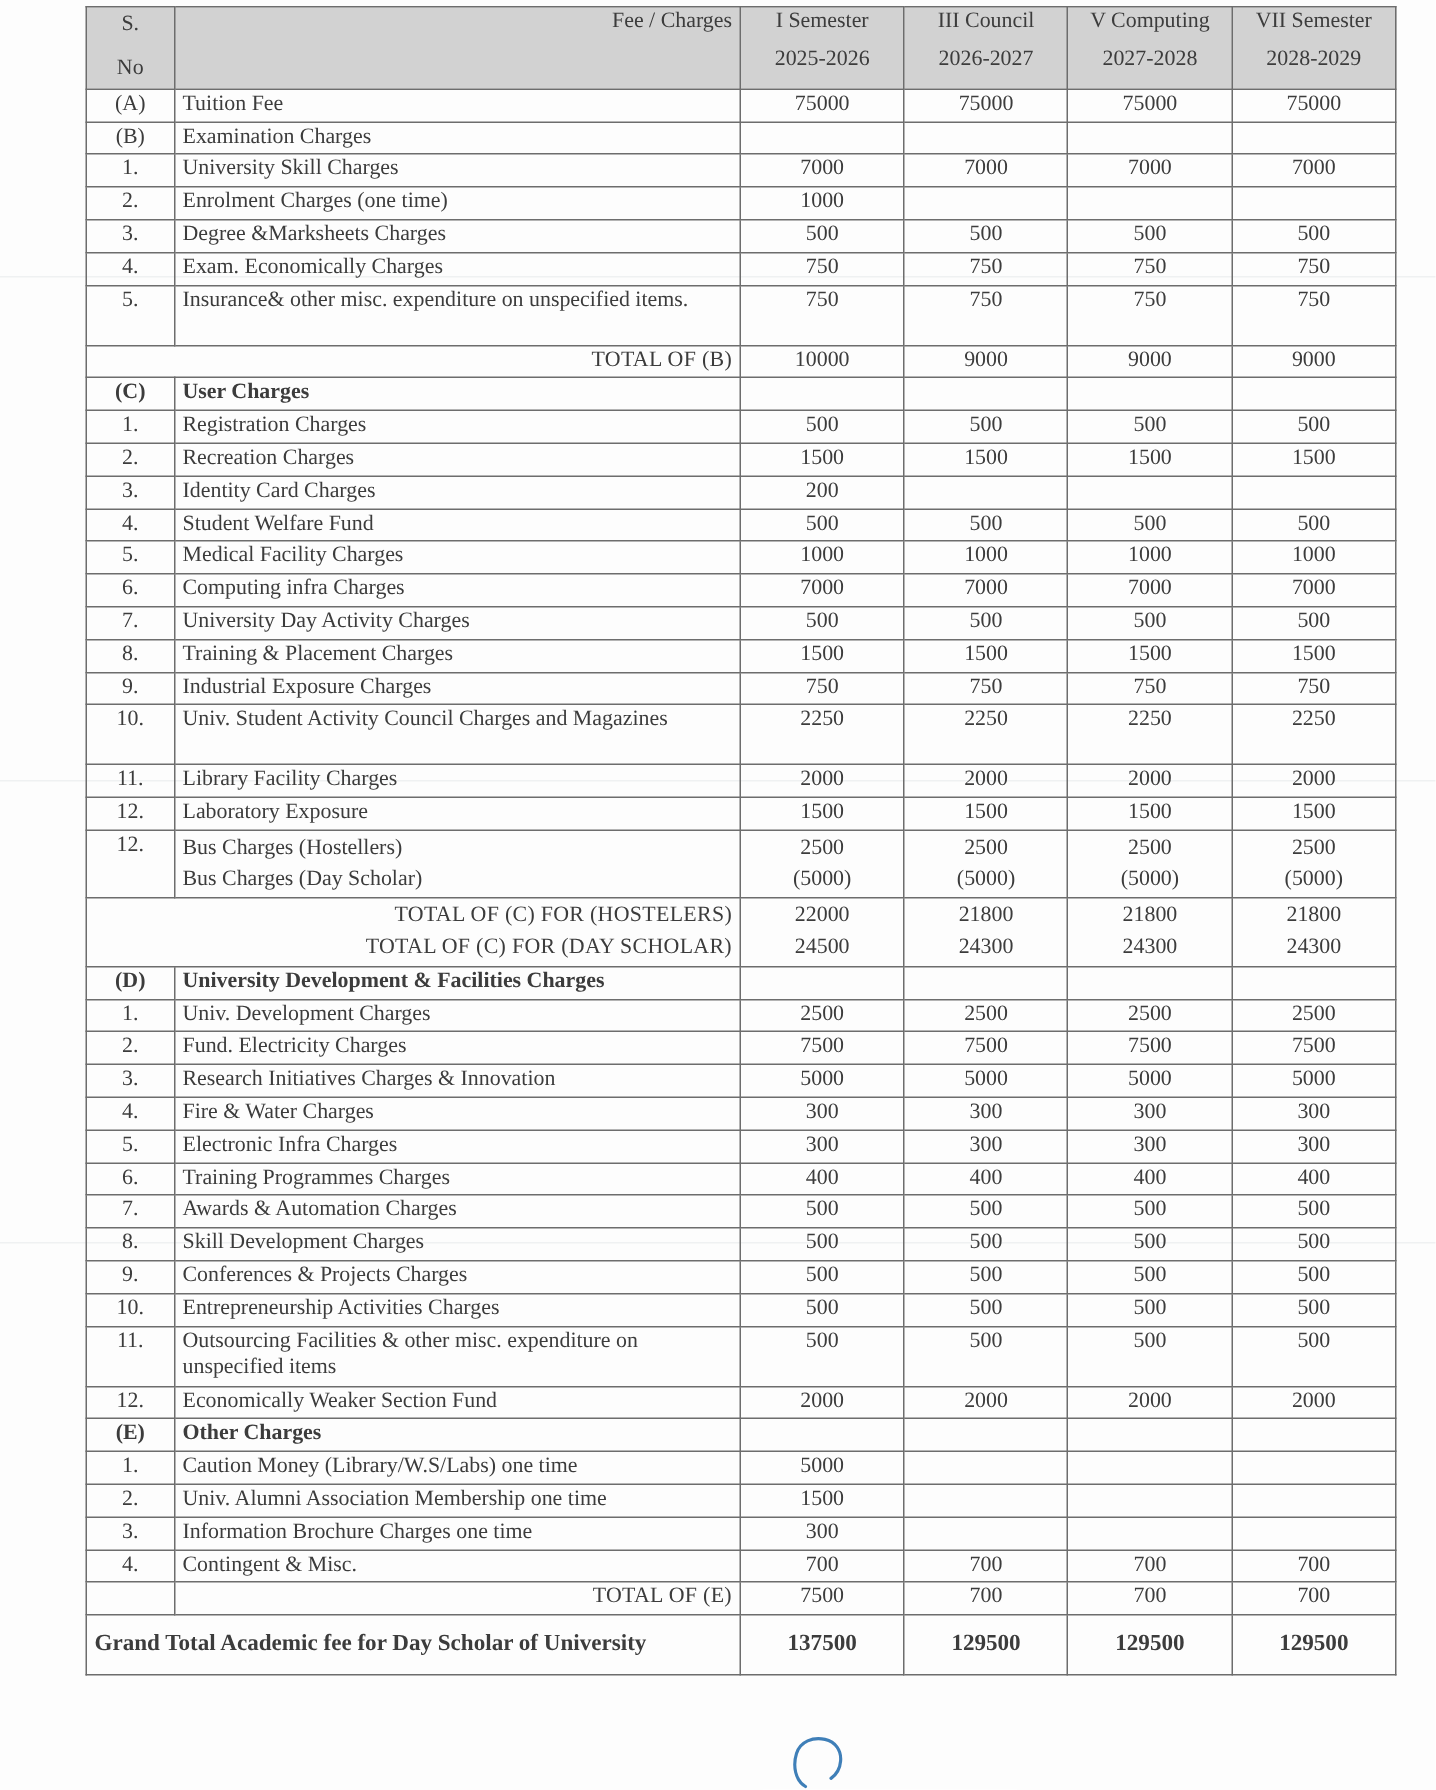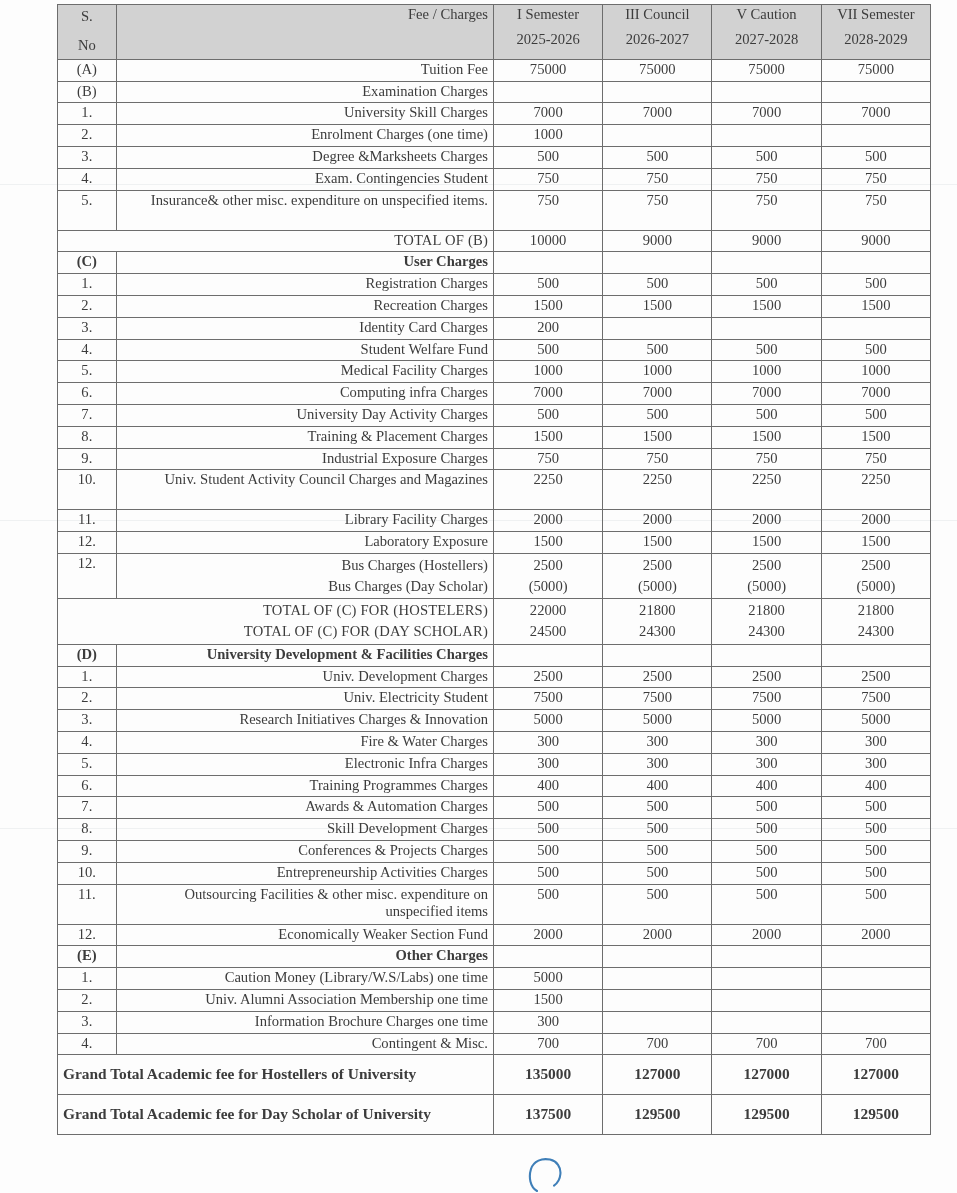--- a/index.html
+++ b/index.html
@@ -72,21 +72,21 @@
     padding-bottom: 5px;
     color: #333;
   }
   thead th .l1 { display: block; padding-bottom: 7px; }
   thead th .l2 { display: block; }
   thead th.h-sno  { line-height: 1.5; }
   thead th.h-desc { text-align: right; padding-left: 8px; }
 
   
   td.sno  { text-align: center; height: 16px; }
-  td.desc { text-align: right; }
+  td.desc { text-align: left; }
   td.num  { text-align: center; }
 
   tr.r-row td { height: 17px; }
   tr.r-tall td { height: 36px; }
 
   td.bold, tr.bold td { font-weight: bold; }
 
   
   td.total-label {
     text-align: right;
@@ -154,21 +154,21 @@
           </th>
           <th>
             <span class="l1">I Semester</span>
             <span class="l2">2025-2026</span>
           </th>
           <th>
             <span class="l1">III Council</span>
             <span class="l2">2026-2027</span>
           </th>
           <th>
-            <span class="l1">V Caution</span>
+            <span class="l1">V Computing</span>
             <span class="l2">2027-2028</span>
           </th>
           <th>
             <span class="l1">VII Semester</span>
             <span class="l2">2028-2029</span>
           </th>
         </tr>
       </thead>
       <tbody id="fee-body">
           <tr class=" r-row">
@@ -206,21 +206,21 @@
           <tr class=" r-row">
             <td class="sno">3.</td>
             <td class="desc">Degree &amp;Marksheets Charges</td>
             <td class="num ">500</td>
             <td class="num ">500</td>
             <td class="num ">500</td>
             <td class="num ">500</td>
           </tr>
           <tr class=" r-row">
             <td class="sno">4.</td>
-            <td class="desc">Exam. Contingencies Student</td>
+            <td class="desc">Exam. Economically Charges</td>
             <td class="num ">750</td>
             <td class="num ">750</td>
             <td class="num ">750</td>
             <td class="num ">750</td>
           </tr>
           <tr class=" r-tall">
             <td class="sno">5.</td>
             <td class="desc">Insurance&amp; other misc. expenditure on unspecified items.</td>
             <td class="num ">750</td>
             <td class="num ">750</td>
@@ -394,21 +394,21 @@
           <tr class=" r-row">
             <td class="sno">1.</td>
             <td class="desc">Univ. Development Charges</td>
             <td class="num ">2500</td>
             <td class="num ">2500</td>
             <td class="num ">2500</td>
             <td class="num ">2500</td>
           </tr>
           <tr class=" r-row">
             <td class="sno">2.</td>
-            <td class="desc">Univ. Electricity Student</td>
+            <td class="desc">Fund. Electricity Charges</td>
             <td class="num ">7500</td>
             <td class="num ">7500</td>
             <td class="num ">7500</td>
             <td class="num ">7500</td>
           </tr>
           <tr class=" r-row">
             <td class="sno">3.</td>
             <td class="desc">Research Initiatives Charges &amp; Innovation</td>
             <td class="num ">5000</td>
             <td class="num ">5000</td>
@@ -520,26 +520,27 @@
             <td class="num "></td>
           </tr>
           <tr class=" r-row">
             <td class="sno">4.</td>
             <td class="desc">Contingent &amp; Misc.</td>
             <td class="num ">700</td>
             <td class="num ">700</td>
             <td class="num ">700</td>
             <td class="num ">700</td>
           </tr>
-          <tr class="grand">
-            <td class="grand-label" colspan="2">Grand Total Academic fee for Hostellers of University</td>
-            <td class="grand-num">135000</td>
-            <td class="grand-num">127000</td>
-            <td class="grand-num">127000</td>
-            <td class="grand-num">127000</td>
+          <tr class="total r-row">
+            <td class="sno"></td>
+            <td class="total-label">TOTAL OF (E)</td>
+            <td class="num bold">7500</td>
+            <td class="num bold">700</td>
+            <td class="num bold">700</td>
+            <td class="num bold">700</td>
           </tr>
           <tr class="grand">
             <td class="grand-label" colspan="2">Grand Total Academic fee for Day Scholar of University</td>
             <td class="grand-num">137500</td>
             <td class="grand-num">129500</td>
             <td class="grand-num">129500</td>
             <td class="grand-num">129500</td>
           </tr>
         </tbody>
     </table>

